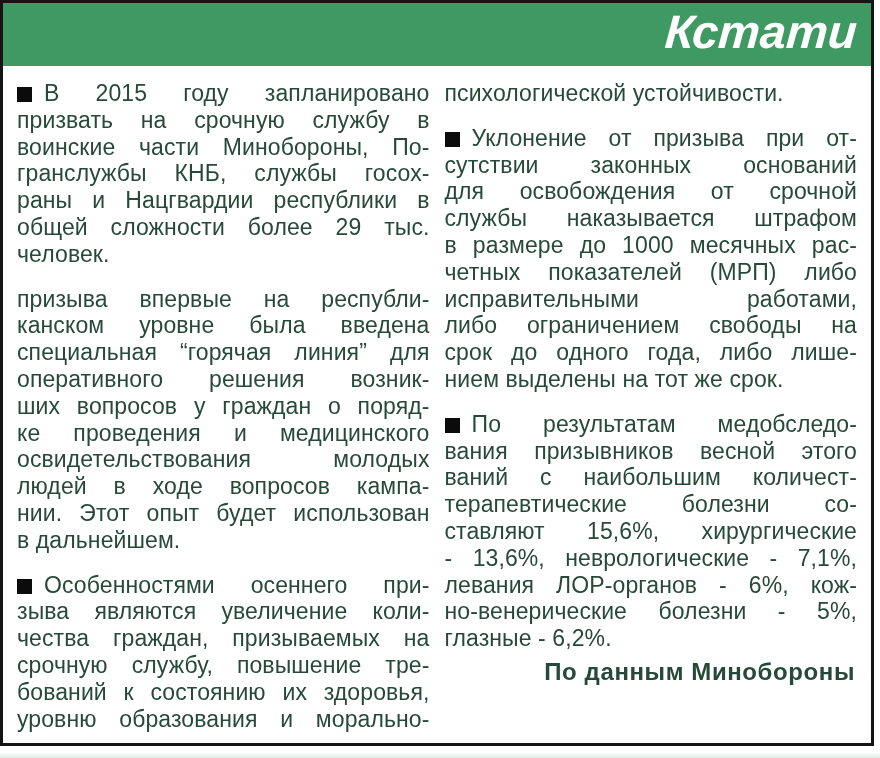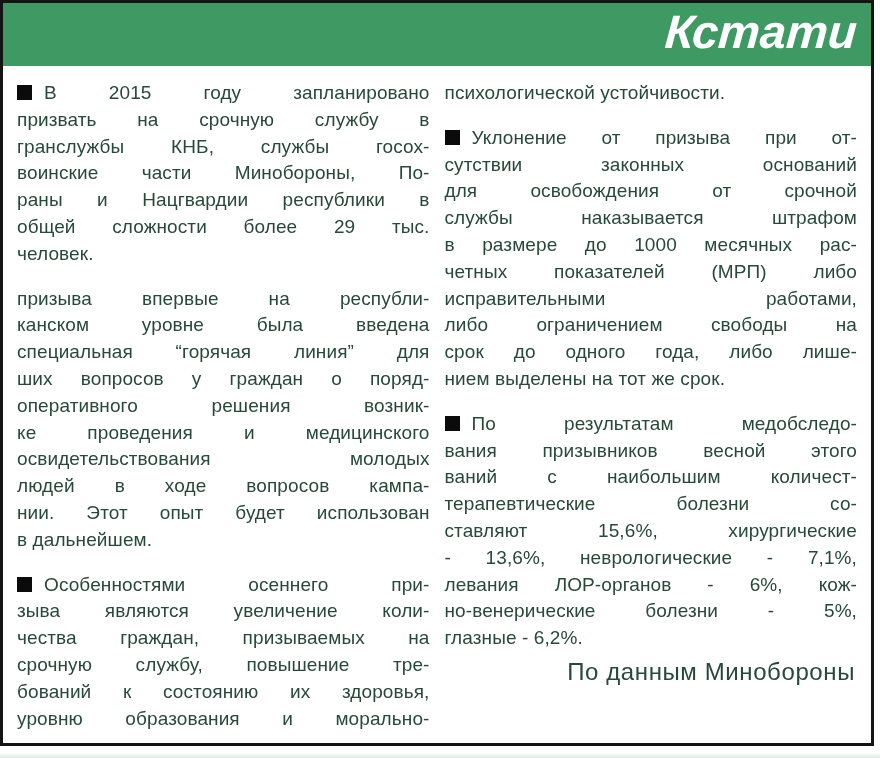--- a/index.html
+++ b/index.html
@@ -45,21 +45,21 @@
     display:flex;
     gap:15px;
     padding:14px 14px 0 14px;
     color:var(--text);
   }
   .col{ flex:1 1 0; min-width:0; }
 
   .para + .para{ margin-top:18px; }
 
   .line{
-    font-size:19px;
+    font-size:23px;
     line-height:26.8px;
     text-align:justify;
     text-align-last:justify;
     white-space:nowrap;
     letter-spacing:0.1px;
   }
   .line.last{
     text-align-last:left;
     white-space:normal;
   }
@@ -72,21 +72,21 @@
     vertical-align:baseline;
     transform:translateY(1px);
   }
 
   .byline{
     margin-top:6px;
     font-size:24px;
     line-height:27px;
     text-align:right;
     letter-spacing:0.6px;
-    font-weight:400;
+    font-weight:700;
     color:var(--text);
     padding-right:2px;
   }
 
   .bottom-strip{
     position:absolute; left:0; top:746px;
     width:880px; height:12px;
     background:linear-gradient(to bottom, #ffffff 0%, #ffffff 55%, #e9f3ec 80%, #d9ecdf 100%);
   }
 </style>
@@ -96,32 +96,32 @@
 <div class="frame">
   <div class="kicker-bar">
     <div class="kicker-title">Кстати</div>
   </div>
 
   <div class="columns">
       <div class="col">
         <div class="para">
           <div class="line"><span class="bullet"></span>В 2015 году запланировано</div>
           <div class="line">призвать на срочную службу в</div>
+          <div class="line">воинские части Минобороны, По-</div>
           <div class="line">гранслужбы КНБ, службы госох-</div>
-          <div class="line">воинские части Минобороны, По-</div>
           <div class="line">раны и Нацгвардии республики в</div>
           <div class="line">общей сложности более 29 тыс.</div>
           <div class="line last">человек.</div>
         </div>
         <div class="para">
           <div class="line">призыва впервые на республи-</div>
           <div class="line">канском уровне была введена</div>
           <div class="line">специальная “горячая линия” для</div>
+          <div class="line">оперативного решения возник-</div>
           <div class="line">ших вопросов у граждан о поряд-</div>
-          <div class="line">оперативного решения возник-</div>
           <div class="line">ке проведения и медицинского</div>
           <div class="line">освидетельствования молодых</div>
           <div class="line">людей в ходе вопросов кампа-</div>
           <div class="line">нии. Этот опыт будет использован</div>
           <div class="line last">в дальнейшем.</div>
         </div>
         <div class="para">
           <div class="line"><span class="bullet"></span>Особенностями осеннего при-</div>
           <div class="line">зыва являются увеличение коли-</div>
           <div class="line">чества граждан, призываемых на</div>

